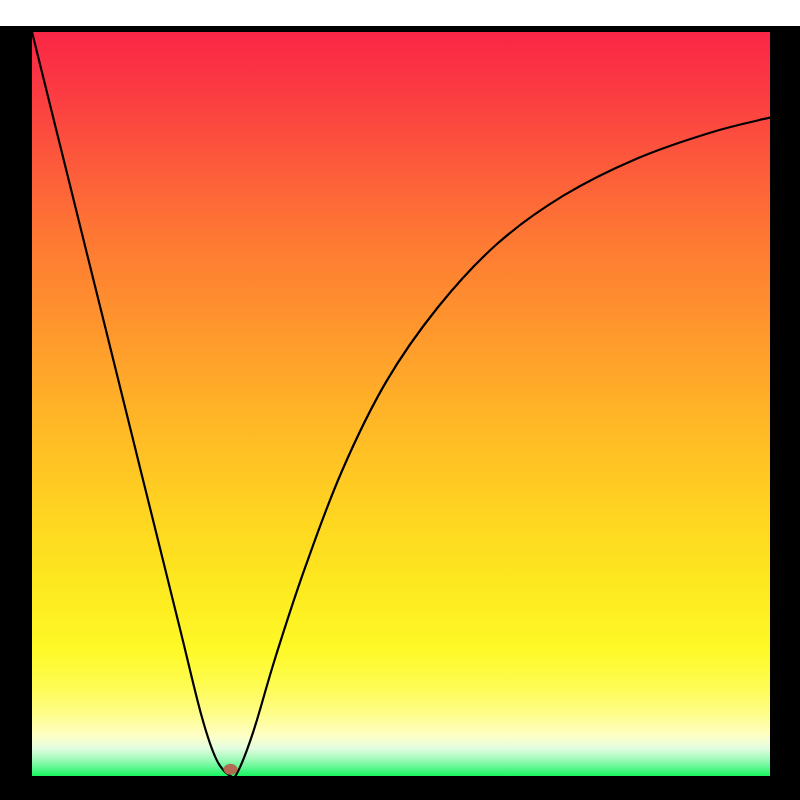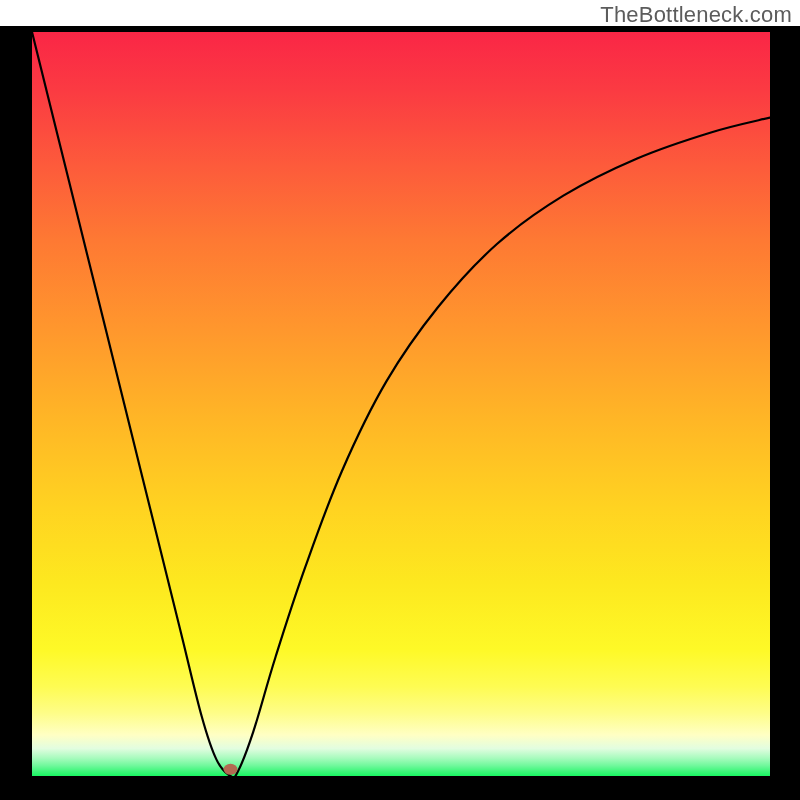--- a/index.html
+++ b/index.html
@@ -77,21 +77,20 @@
     inset: 0;
     width: 100%;
     height: 100%;
   }
 </style>
 </head>
 <body>
 
 <div class="wrapper">
 
-  <div class="attribution">TheBottleneck.com</div>
 
   <div class="plot-frame">
     <div class="border-left"></div>
     <div class="border-right"></div>
     <div class="border-top"></div>
     <div class="border-bottom"></div>
 
     <div class="plot-inner">
       <div class="gradient"></div>
 

